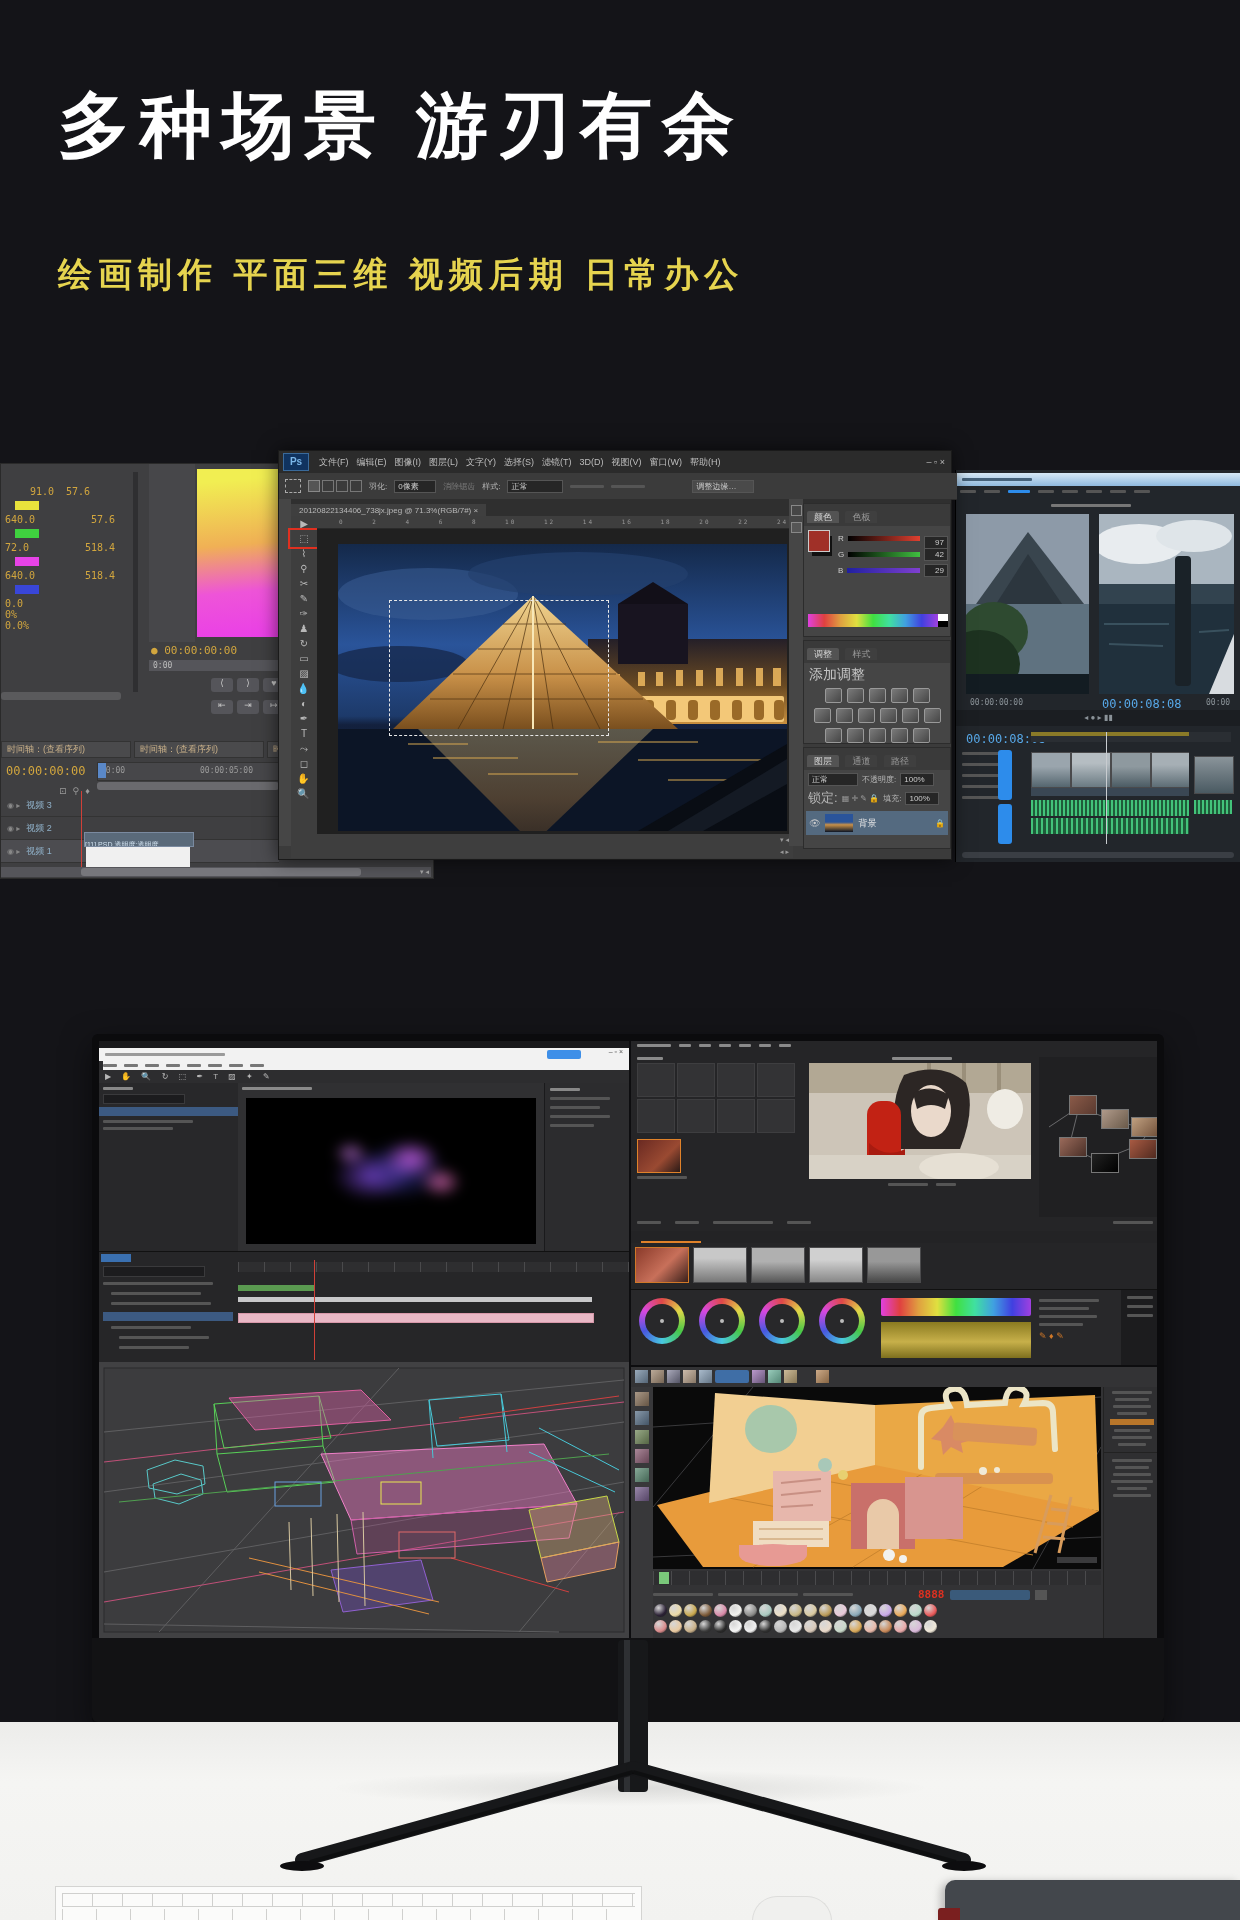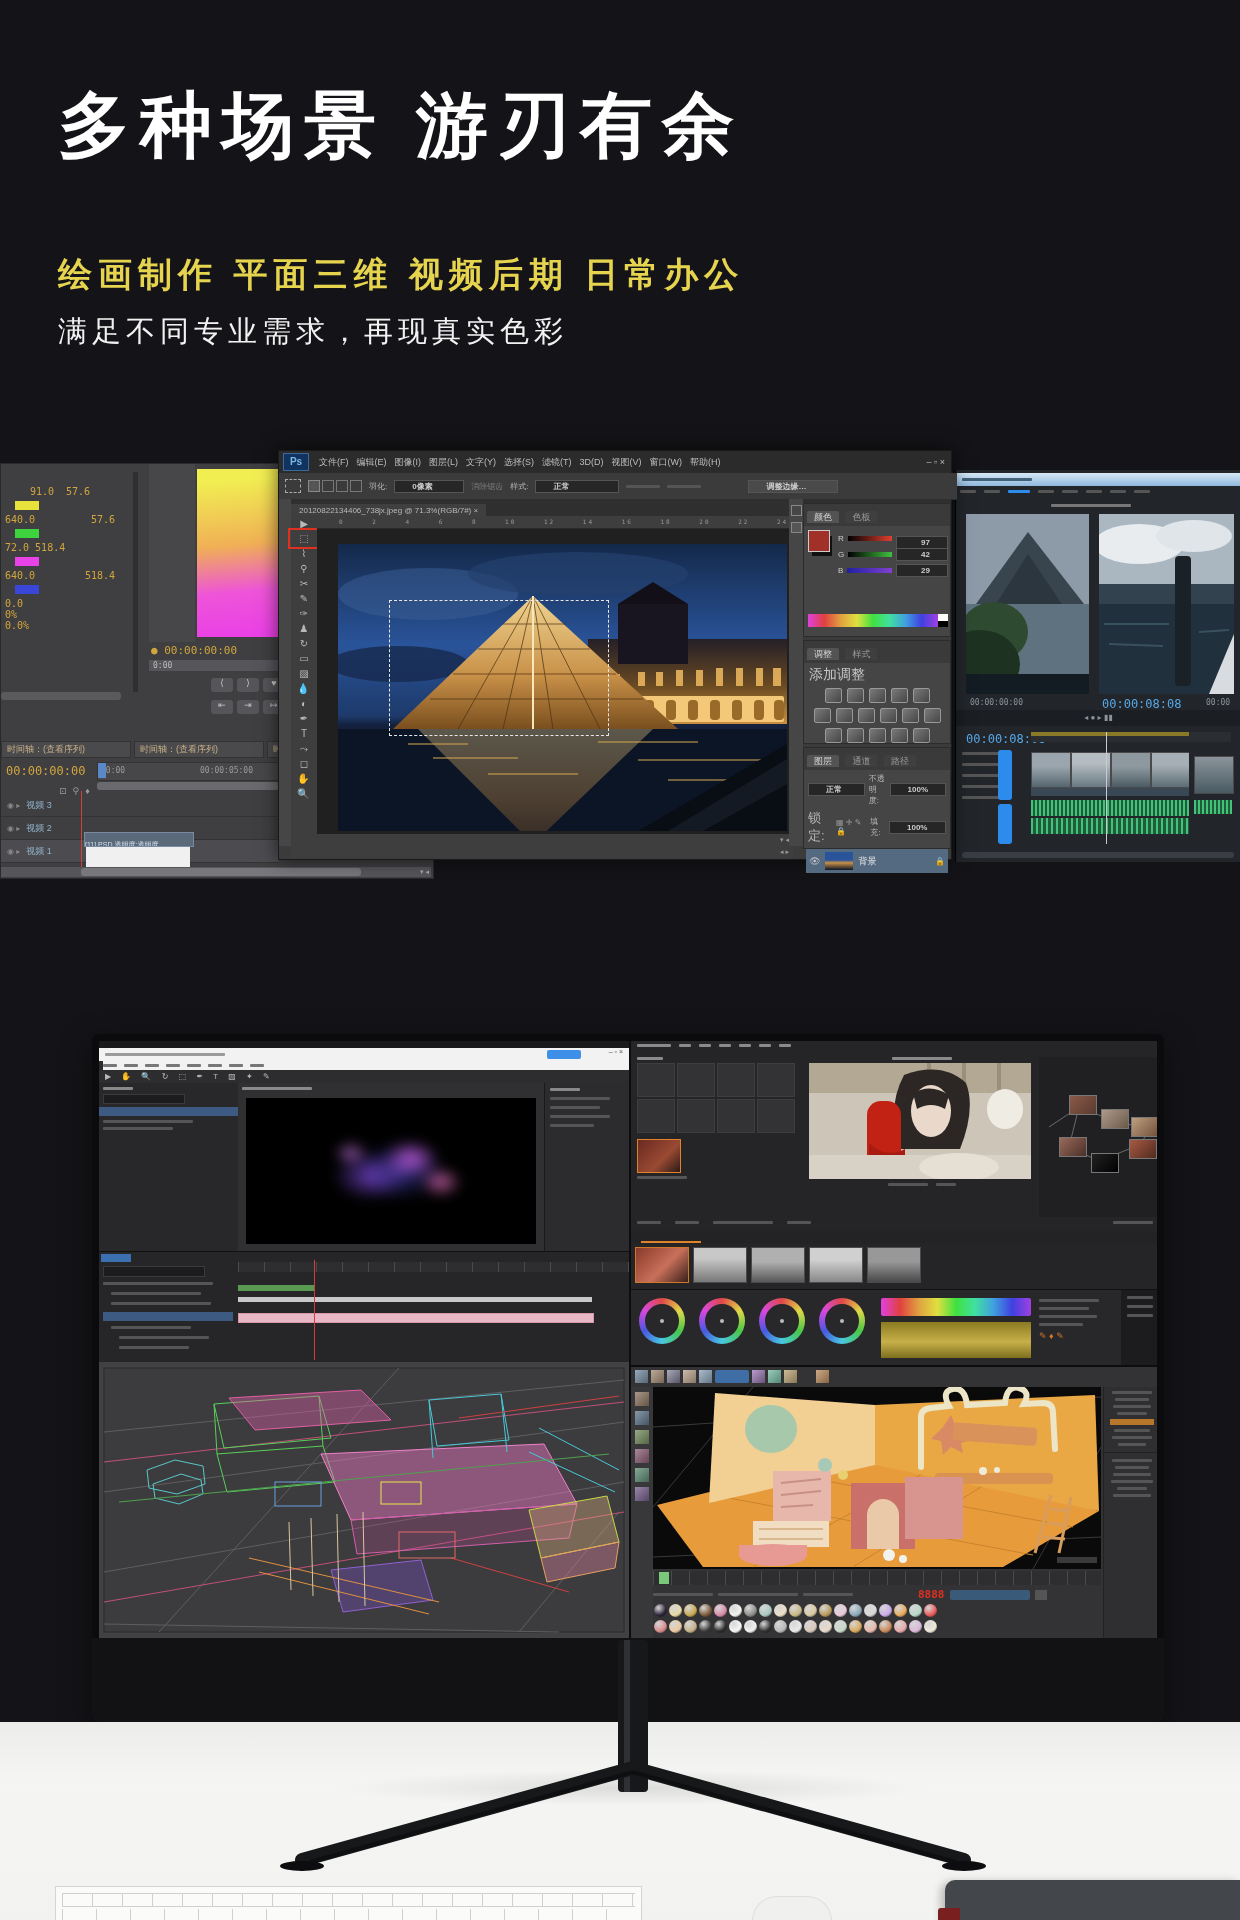--- a/index.html
+++ b/index.html
@@ -11,21 +11,21 @@
   .row{display:flex;align-items:center;gap:6px;}
   .mono{font-family:"DejaVu Sans Mono","Liberation Mono",monospace;}
   
   .h-title{font-size:72px;font-weight:bold;color:#fff;letter-spacing:10px;}
   .h-tag{font-size:34px;font-weight:bold;letter-spacing:6px;}
   .h-desc{font-size:29px;color:#f2f2f2;letter-spacing:5px;}
   
   .ps-win{background:#3b3b3b;border:1px solid #1a1a1a;box-shadow:0 0 18px rgba(0,0,0,.6);}
   .ps-menu span{font-size:9px;color:#bdbdbd;padding:0 4px;}
   .ps-opt{font-size:8px;color:#b5b5b5;}
-  .field{background:#262626;border:1px solid #555;color:#ccc;font-size:8px;padding:0 17px;height:11px;line-height:11px;font-weight:bold;}
+  .field{background:#262626;border:1px solid #555;color:#ccc;font-size:8px;padding:0 3px;height:11px;line-height:11px;}
   .ptab{background:#535353;color:#d5d5d5;font-size:9px;padding:1px 7px;margin-right:2px;border-radius:2px 2px 0 0;}
   .ptab.off{background:#3f3f3f;color:#9a9a9a;}
   .panel{background:#454545;border:1px solid #2c2c2c;}
   .adj{width:15px;height:13px;border:1px solid #999;border-radius:2px;background:linear-gradient(135deg,#7a7a7a,#464646);}
   .toolglyph{color:#b8b8b8;font-size:10px;line-height:15px;text-align:center;}
   .marquee{border:1px dashed #e8e8e8;}
   
   .num{color:#d2a63e;font-size:10px;}
   .ltab{background:#4a4a4c;border:1px solid #333;color:#c9b089;font-size:9px;padding:1px 5px;white-space:nowrap;overflow:hidden;}
   .trk{color:#8fb0c8;font-size:9px;}
@@ -42,36 +42,35 @@
   .thumb{height:34px;border:1px solid #4a4a4c;flex:none;}
   .spectrum{background:linear-gradient(90deg,#e040e0,#e04040,#e0a040,#e0e040,#40e040,#40e0a0,#40a0e0,#4040e0,#a040e0);}
 </style>
 </head>
 <body>
 
 <div class="page">
 
   <div class="abs h-title" style="left:58px;top:78px;">多种场景 游刃有余</div>
   <div class="abs h-tag" style="left:58px;top:252px;color:#e6d44f;">绘画制作 平面三维  视频后期  日常办公</div>
-  <div class="abs h-desc" style="left:58px;top:312px;">满足不同专业需求，再现真实色彩</div>
 
   <div class="abs" style="left:0;top:463px;width:432px;height:414px;background:#3f3f41;border:1px solid #2a2a2a;">
 
     <div class="abs" style="left:4px;top:22px;width:125px;">
       <div class="row" style="justify-content:center;width:110px;gap:12px;">
         <span class="num mono">91.0</span>
         <span class="num mono">57.6</span>
       </div>
       <div style="width: 24px; height: 9px; margin: 4px 0px 4px 10px; background: rgb(232, 226, 60);"></div>
       <div class="row" style="justify-content:space-between;width:110px;">
         <span class="num mono">640.0</span>
         <span class="num mono">57.6</span>
       </div>
       <div style="width: 24px; height: 9px; margin: 4px 0px 4px 10px; background: rgb(63, 210, 63);"></div>
-      <div class="row" style="width:110px;">
+      <div class="row" style="justify-content:space-between;width:110px;">
         <span class="num mono">72.0</span>
         <span class="num mono">518.4</span>
       </div>
       <div style="width: 24px; height: 9px; margin: 4px 0px 4px 10px; background: rgb(231, 67, 231);"></div>
       <div class="row" style="justify-content:space-between;width:110px;">
         <span class="num mono">640.0</span>
         <span class="num mono">518.4</span>
       </div>
       <div style="width: 24px; height: 9px; margin: 4px 0px 4px 10px; background: rgb(57, 70, 216);"></div>
       <div class="num mono">0.0</div>

